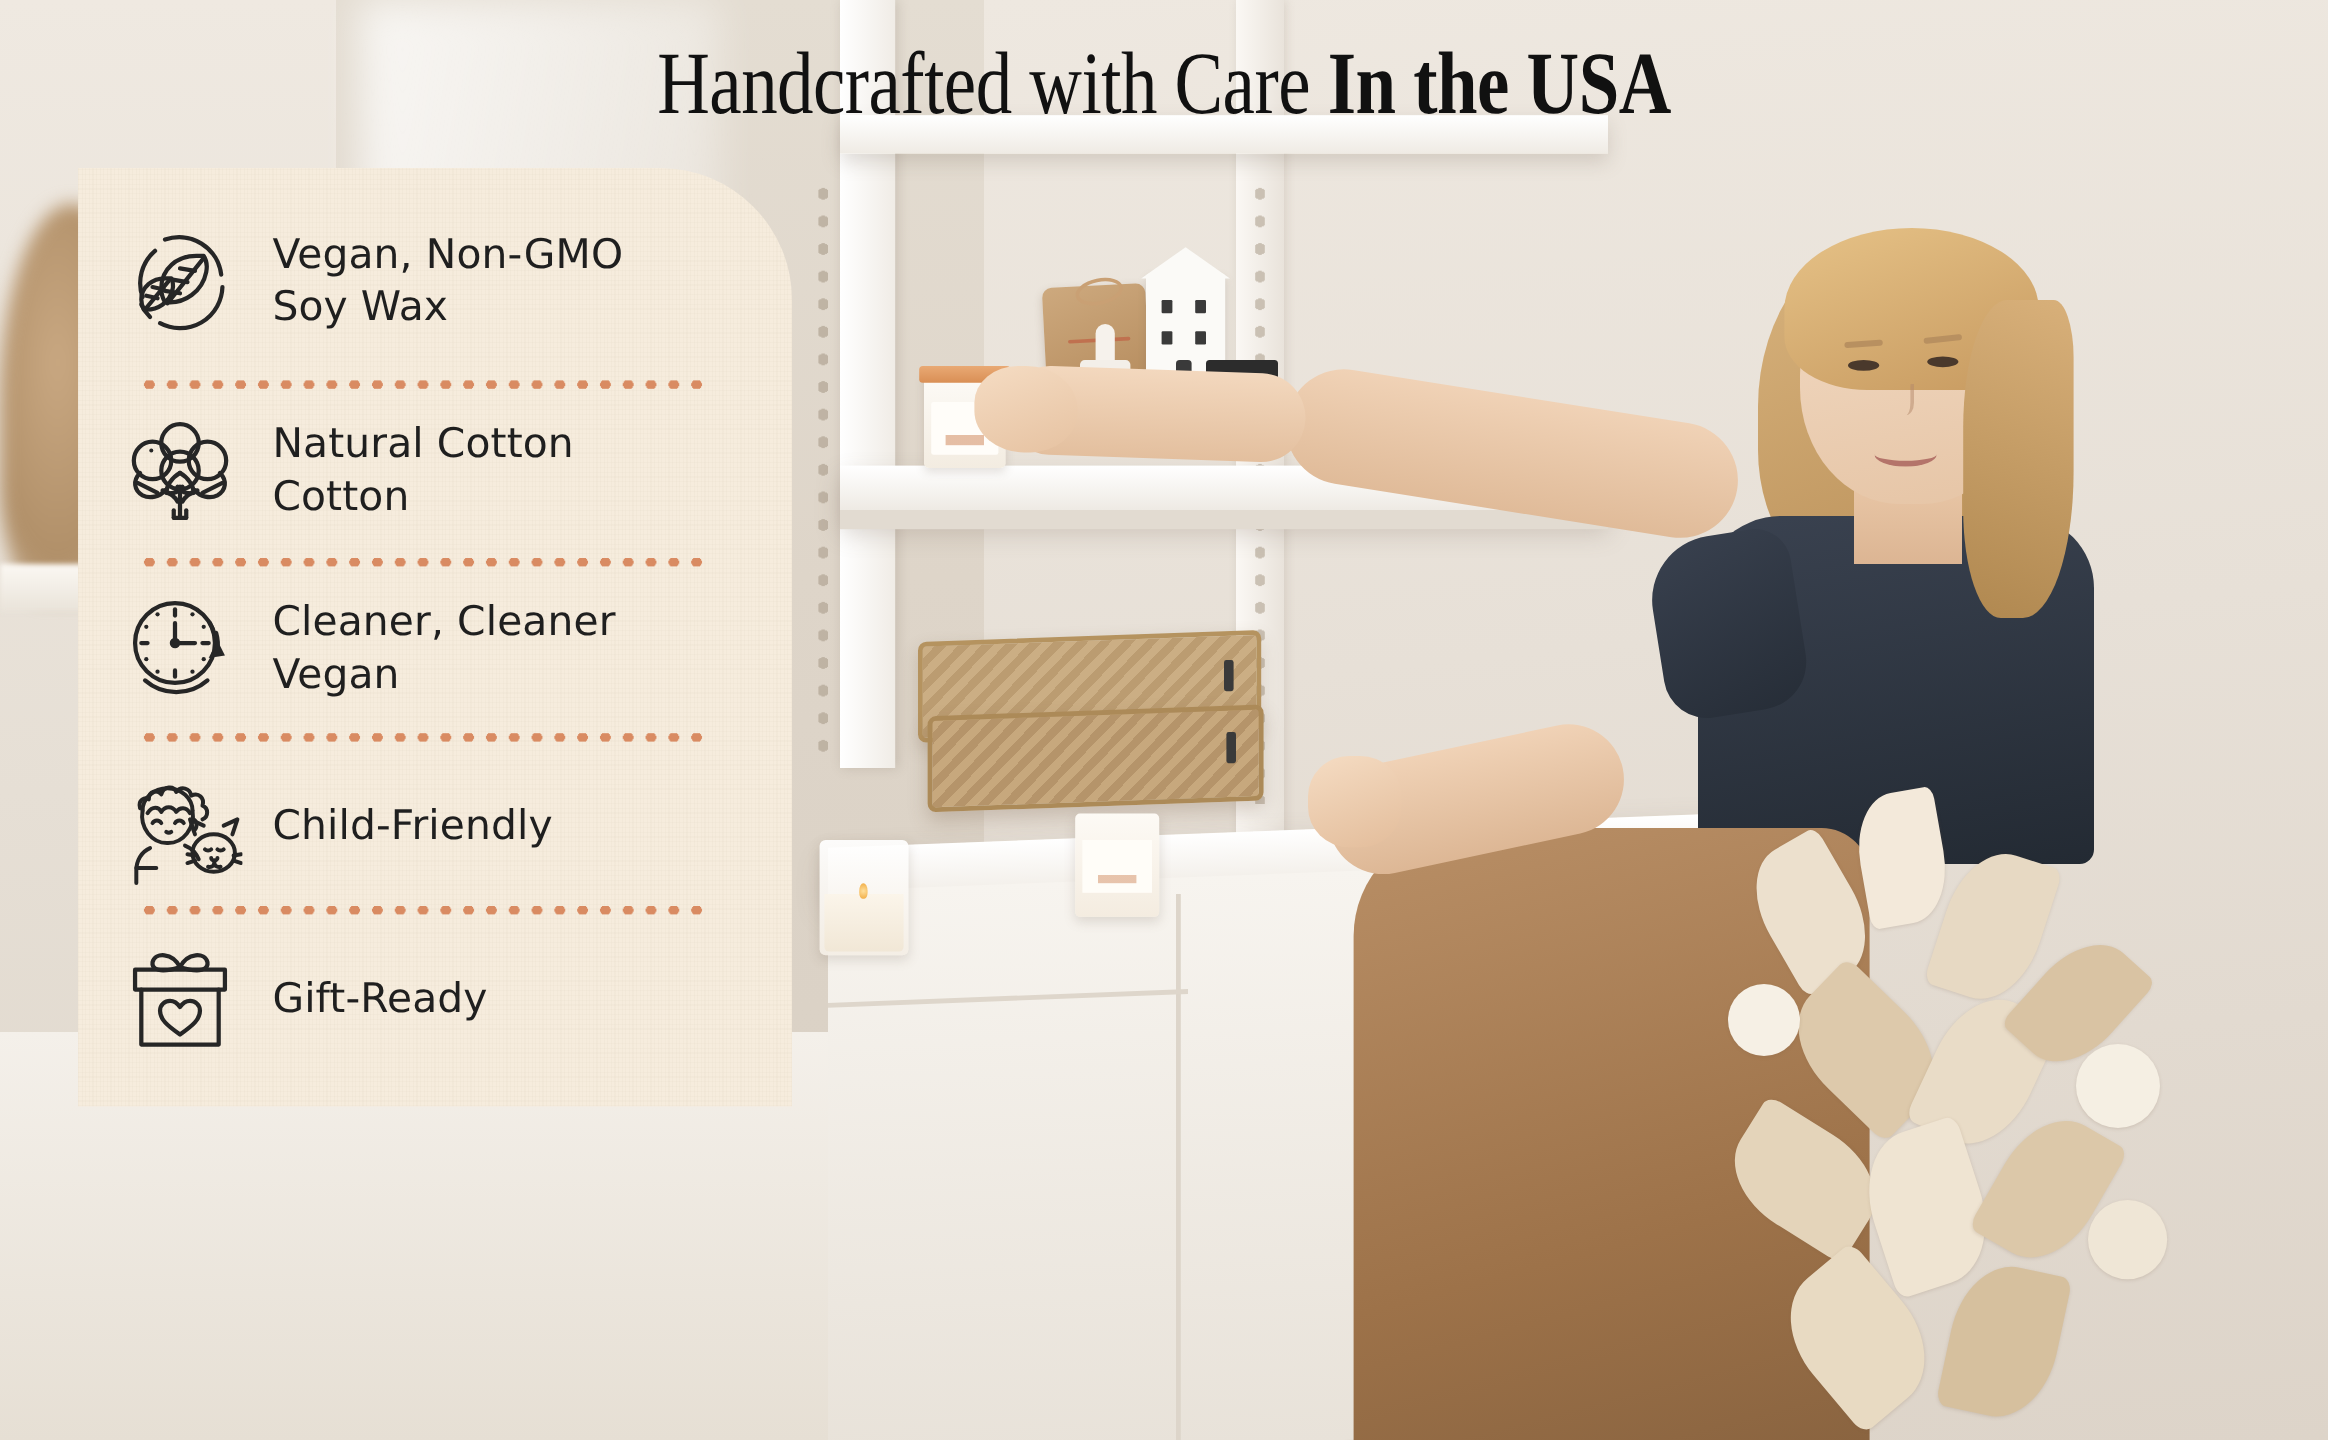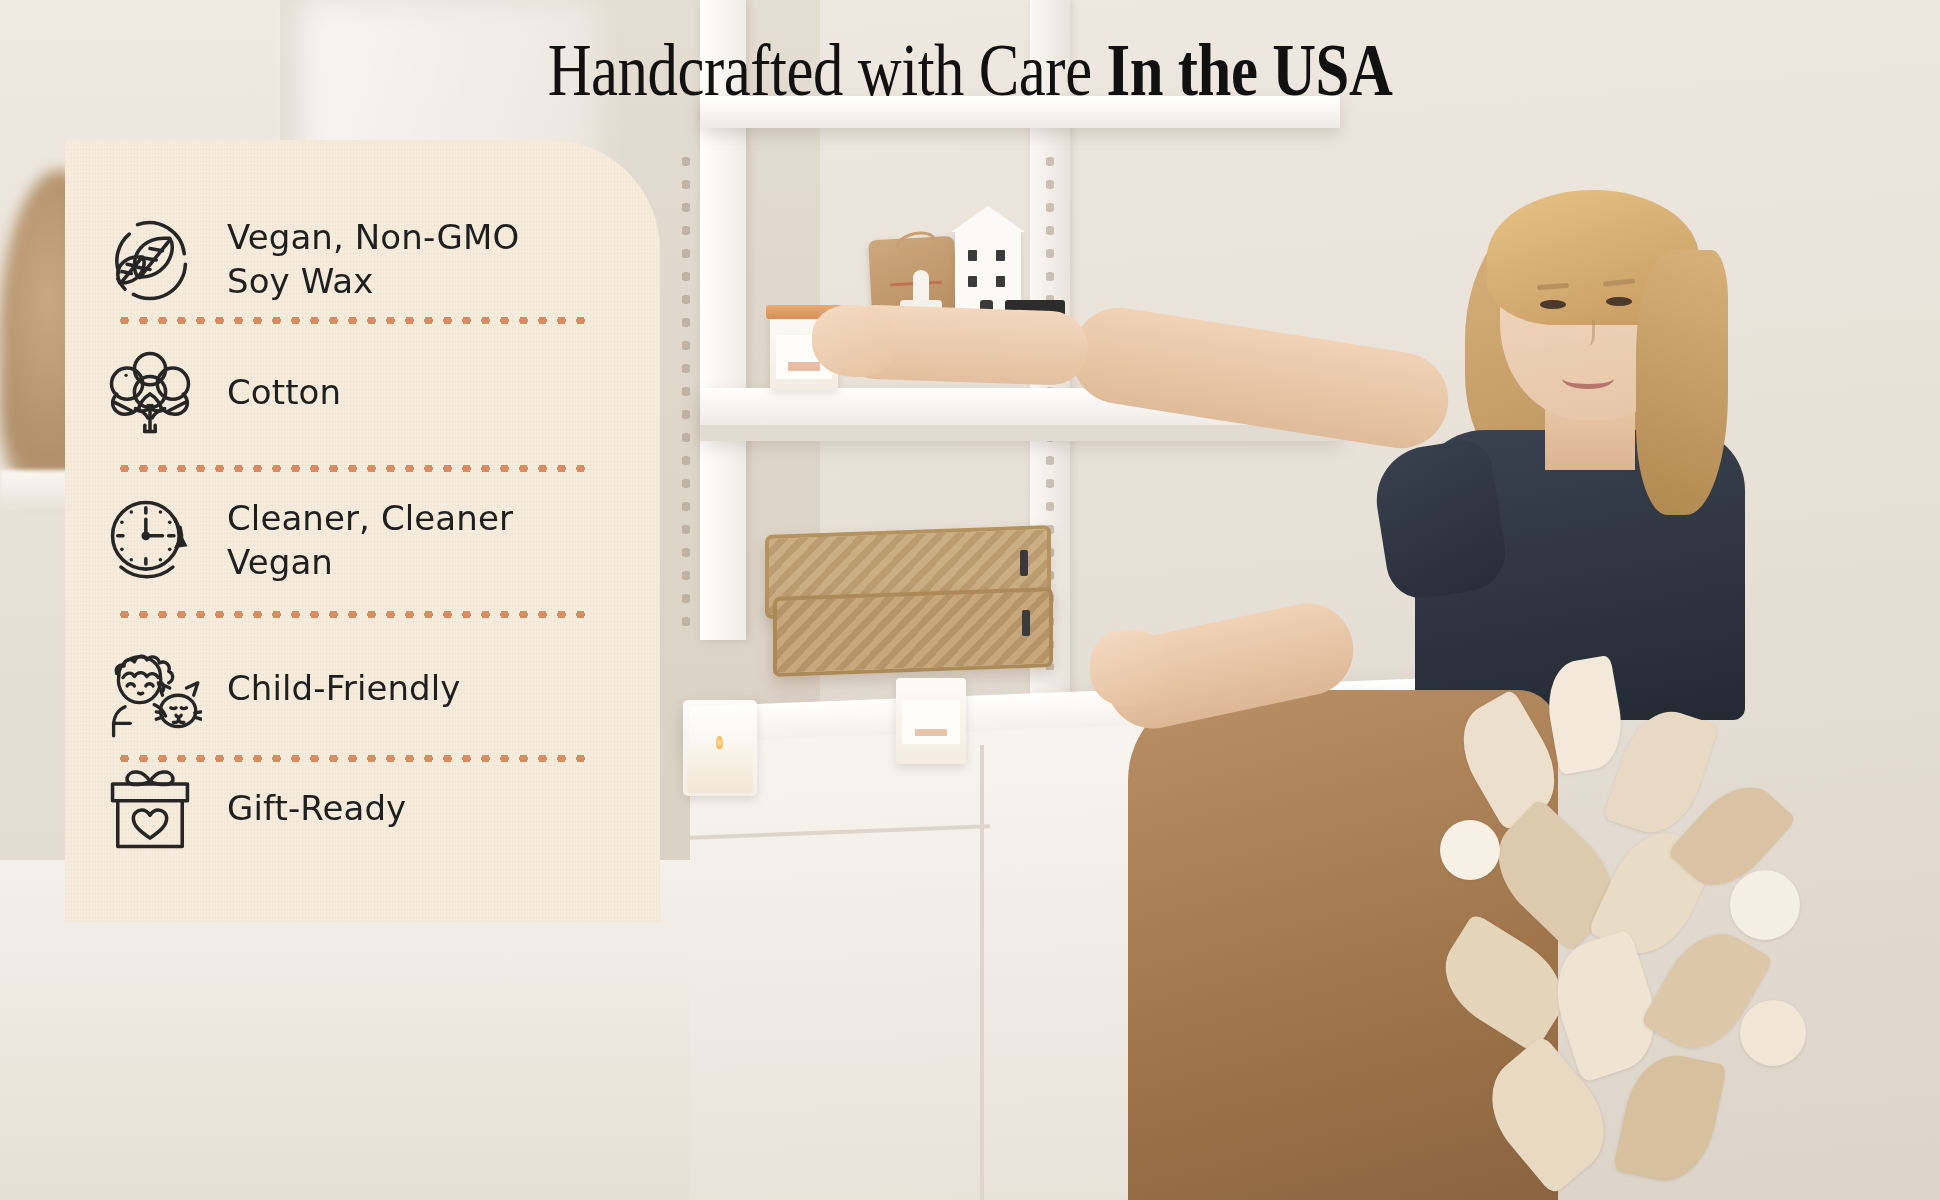--- a/index.html
+++ b/index.html
@@ -176,25 +176,25 @@
 
   
   .card{
     position:absolute;left:65px;top:140px;width:595px;height:782px;
     background:#f6ecdd;
     border-radius:0 110px 0 0;
     box-shadow:0 0 0 rgba(0,0,0,0);
   }
 
   .row{position:absolute;left:30px;width:540px;display:flex;align-items:center;gap:22px;}
-  .row-1{top:49px;height:140px;}
+  .row-1{top:24px;height:140px;}
   .row-2{top:182px;height:140px;}
   .row-3{top:330px;height:140px;}
   .row-4{top:478px;height:140px;}
-  .row-5{top:596px;height:145px;}
+  .row-5{top:620px;height:145px;}
 
   .ic{width:110px;min-width:110px;height:110px;display:flex;align-items:center;justify-content:center;}
   .ic svg{width:104px;height:104px;display:block;}
   .lbl{
     font-family:"DejaVu Sans","Liberation Sans",sans-serif;
     font-size:34px;line-height:1.30;color:#1f1f1f;font-weight:400;
     letter-spacing:.1px;
   }
 
   .divider{
@@ -358,20 +358,21 @@
           <path d="M36 66 c6 2 10 5 12 9"></path>
           <path d="M64 66 c-6 2-10 5-12 9"></path>
           <path d="M50 63 L50 88"></path>
           <path d="M45 88 L55 88"></path>
           <path d="M45 88 L45 82"></path>
             <path d="M55 88 L55 82"></path>
           <circle cx="27" cy="34" r="1.6" fill="#262626" stroke="none"></circle>
         </svg>
       </div>
       <div class="lbl">
+        <div>Natural Cotton</div>
         <div>Cotton</div>
       </div>
     </div>
 
     <div class="divider div-2"></div>
 
     <div class="row row-3">
       <div class="ic">
         <svg viewBox="0 0 100 100" fill="none" stroke="#262626" stroke-width="3.4" stroke-linecap="round" stroke-linejoin="round">
           <circle cx="46" cy="46" r="32"></circle>

